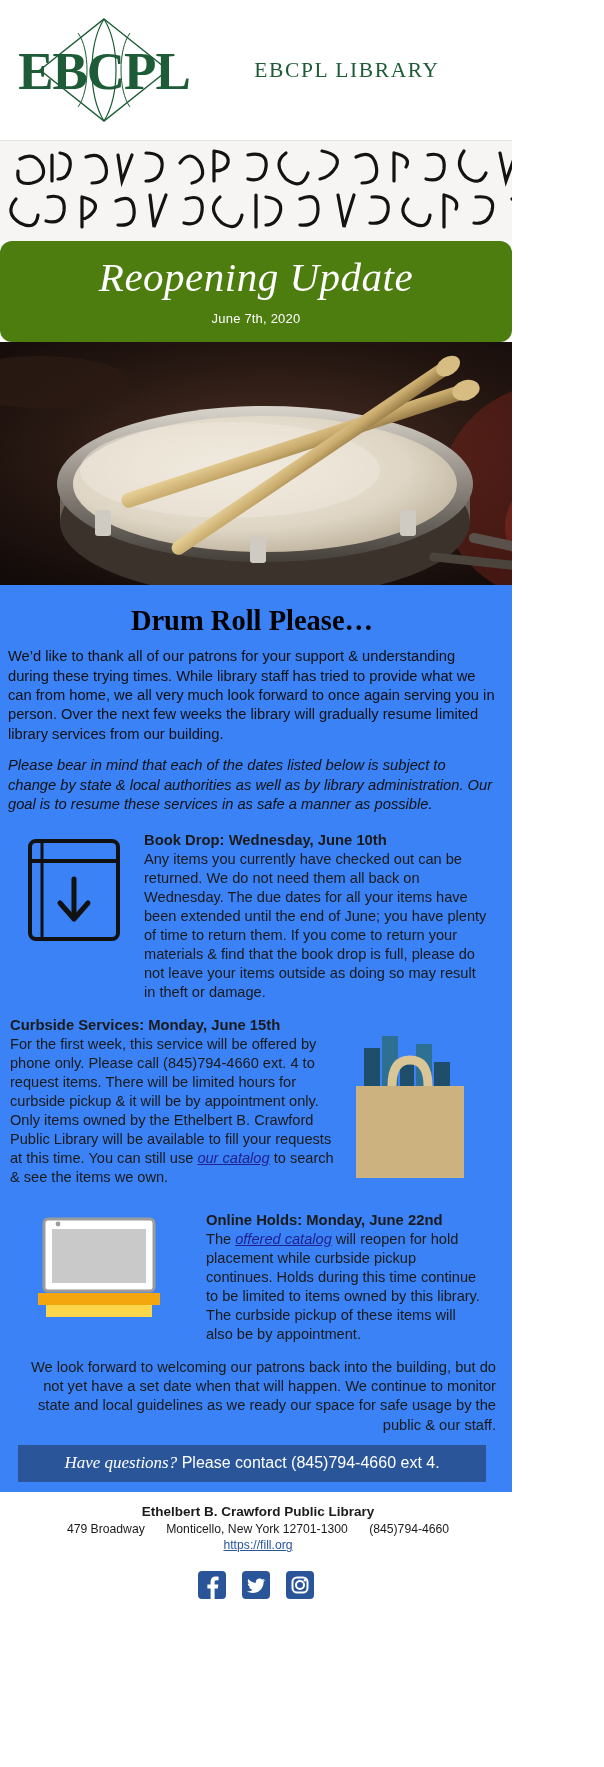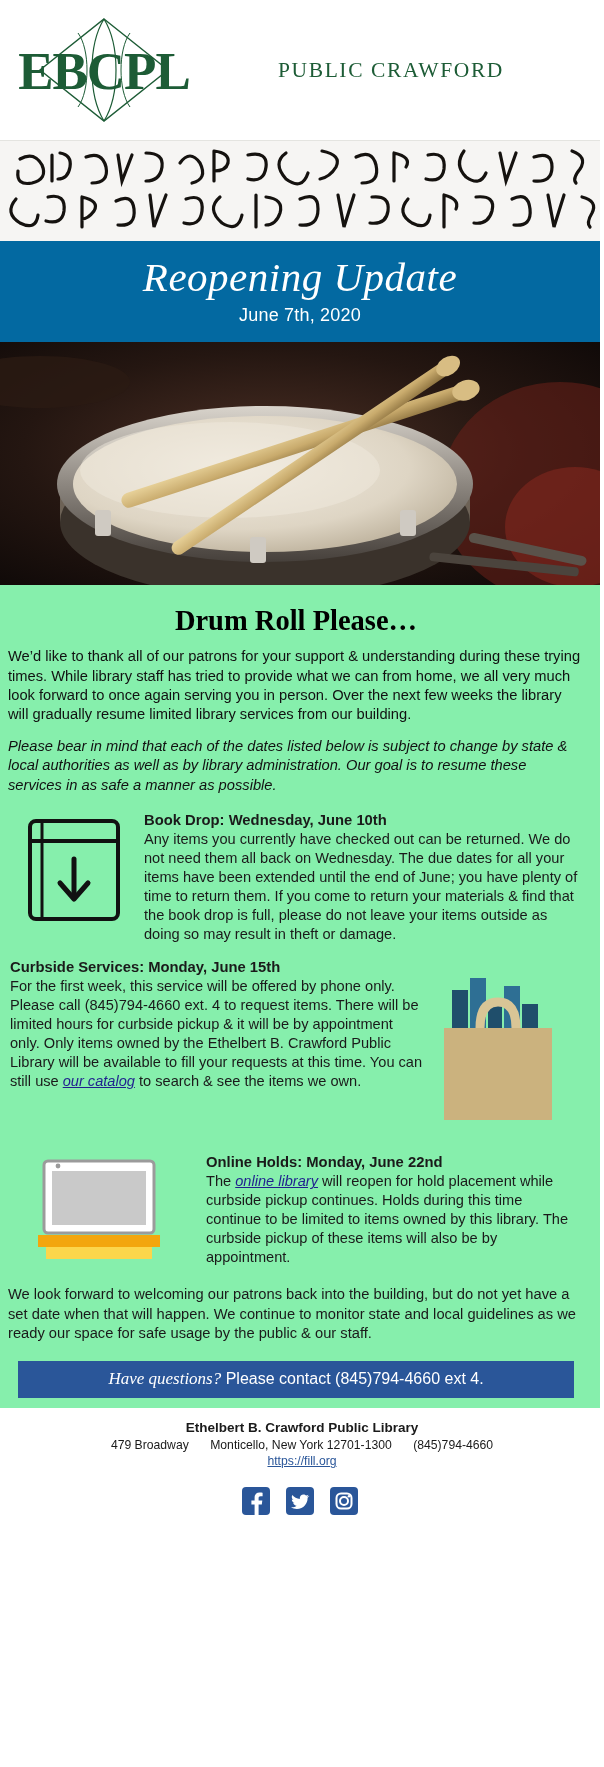--- a/index.html
+++ b/index.html
@@ -6,21 +6,21 @@
     margin: 0;
     padding: 0;
   }
   body {
     width: 604px;
     background: #ffffff;
     font-family: "Liberation Sans", sans-serif;
     color: #1a1a1a;
   }
   .page {
-    width: 600px;
+    width: 512px;
     position: relative;
     overflow: hidden;
   }
 
   
   .header {
     background: #ffffff;
     height: 140px;
     display: flex;
     align-items: center;
@@ -52,50 +52,51 @@
     height: 100px;
     background: #f4f4f2;
     position: relative;
     overflow: hidden;
     border-top: 1px solid #e4e4e0;
   }
   .doodle svg { position: absolute; top: 0; left: 0; }
 
   
   .banner {
-    background: #0369a1;
+    background: #4d7c0f;
     color: #ffffff;
     padding: 14px 0 16px 0;
     text-align: center;
+    border-radius: 12px;
   }
   .banner-title {
     font-family: "Liberation Serif", serif;
     font-style: italic;
     font-size: 41px;
     line-height: 1.08;
     letter-spacing: 0.5px;
   }
   .banner-date {
-    font-size: 18px;
-    margin-top: 6px;
+    font-size: 13px;
+    margin-top: 12px;
     letter-spacing: 0.2px;
   }
 
   
   .photo {
     height: 243px;
     position: relative;
     overflow: hidden;
     background: #120d0b;
   }
   .photo svg { display: block; }
 
   
   .body {
-    background: #86efac;
+    background: #3b82f6;
     padding: 14px 16px 10px 8px;
     box-sizing: border-box;
   }
   h1.section-title {
     font-family: "Liberation Serif", serif;
     font-size: 28.5px;
     font-weight: bold;
     text-align: center;
     margin: 6px 0 10px 0;
     color: #000;
@@ -141,21 +142,22 @@
 
   a.inline {
     color: #1f1f8f;
     text-decoration: underline;
     font-style: italic;
   }
 
   p.closing {
     font-size: 14.7px;
     line-height: 1.32;
-    margin: 14px 0 18px 0;
+    margin: 14px 0 10px 0;
+    text-align: right;
   }
 
   
   .contactbar {
     background: #2a5699;
     color: #ffffff;
     text-align: center;
     padding: 8px 0 9px 0;
     margin: 8px 10px 0 10px;
     font-size: 16px;
@@ -212,21 +214,21 @@
 
         <path d="M86 4 L150 55 L86 106 L22 55 Z" fill="none" stroke="#1d5c36" stroke-width="1.4"></path>
         <path d="M86 4 C70 30 70 80 86 106" fill="none" stroke="#1d5c36" stroke-width="1.2"></path>
         <path d="M86 4 C102 30 102 80 86 106" fill="none" stroke="#1d5c36" stroke-width="1.2"></path>
         <path d="M60 18 C72 34 72 76 60 92" fill="none" stroke="#1d5c36" stroke-width="1"></path>
         <path d="M112 18 C100 34 100 76 112 92" fill="none" stroke="#1d5c36" stroke-width="1"></path>
         <text x="86" y="74" text-anchor="middle" font-family="Liberation Serif, serif" font-size="53" font-weight="bold" fill="#1d5c36" letter-spacing="-1">EBCPL</text>
       </svg>
     </div>
     <div class="logo-text">
-      <span class="l2">PUBLIC CRAWFORD</span>
+      <span class="l2">EBCPL LIBRARY</span>
     </div>
   </div>
 
   <div class="doodle">
     <svg width="604" height="100" viewBox="0 0 604 100" xmlns="http://www.w3.org/2000/svg">
       <rect width="604" height="100" fill="#f6f5f3"></rect>
       <g stroke="#15120f" stroke-width="3.2" fill="none" stroke-linecap="round">
         <path d="M20 18 q14 -8 22 6 q6 14 -10 18 q-16 3 -14 -12"></path>
         <path d="M52 14 l0 26"></path>
         <path d="M60 12 q12 2 10 14 q-2 12 -12 12"></path>
@@ -384,21 +386,21 @@
         <svg width="130" height="110" viewBox="0 0 130 110" xmlns="http://www.w3.org/2000/svg">
           <rect x="8" y="4" width="110" height="72" rx="4" fill="#ffffff" stroke="#9b9b9b" stroke-width="3"></rect>
           <rect x="16" y="14" width="94" height="54" fill="#c9c9c9"></rect>
           <circle cx="22" cy="9" r="2.4" fill="#9b9b9b"></circle>
           <rect x="2" y="78" width="122" height="12" fill="#f3a60d"></rect>
           <rect x="10" y="90" width="106" height="12" fill="#fcd64b"></rect>
         </svg>
       </div>
       <div class="txt">
         <b>Online Holds: Monday, June 22nd</b><br>
-        <span>The </span><a class="inline" href="#">online library</a><span> will reopen for hold placement while curbside pickup continues. Holds during this time continue to be limited to items owned by this library. The curbside pickup of these items will also be by appointment.</span>
+        <span>The </span><a class="inline" href="#">offered catalog</a><span> will reopen for hold placement while curbside pickup continues. Holds during this time continue to be limited to items owned by this library. The curbside pickup of these items will also be by appointment.</span>
       </div>
     </div>
 
     <p class="closing">We look forward to welcoming our patrons back into the building, but do not yet have a set date when that will happen. We continue to monitor state and local guidelines as we ready our space for safe usage by the public &amp; our staff.</p>
 
     <div class="contactbar">
       <span class="q">Have questions?</span>
       <span>Please contact (845)794-4660 ext 4.</span>
     </div>
   </div>

